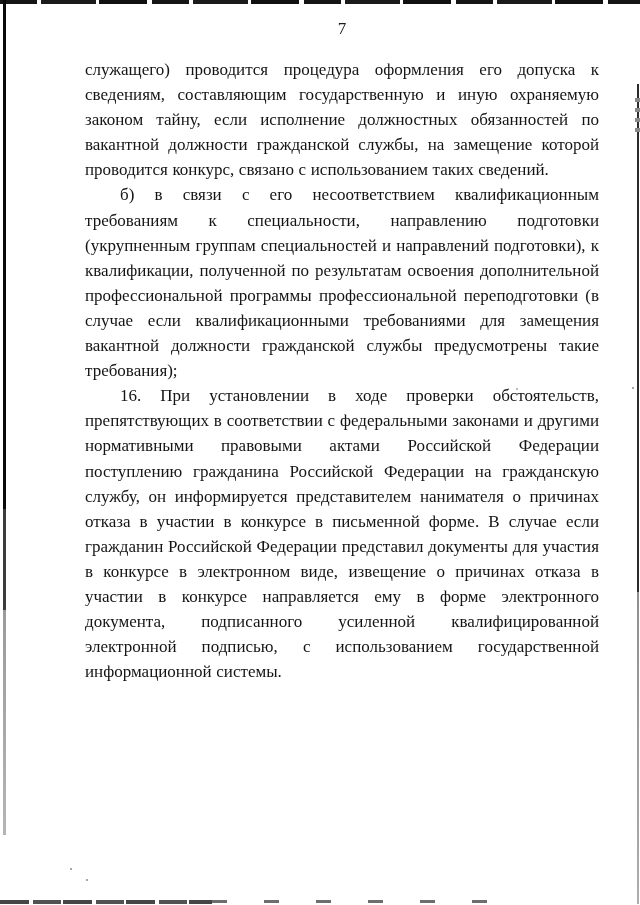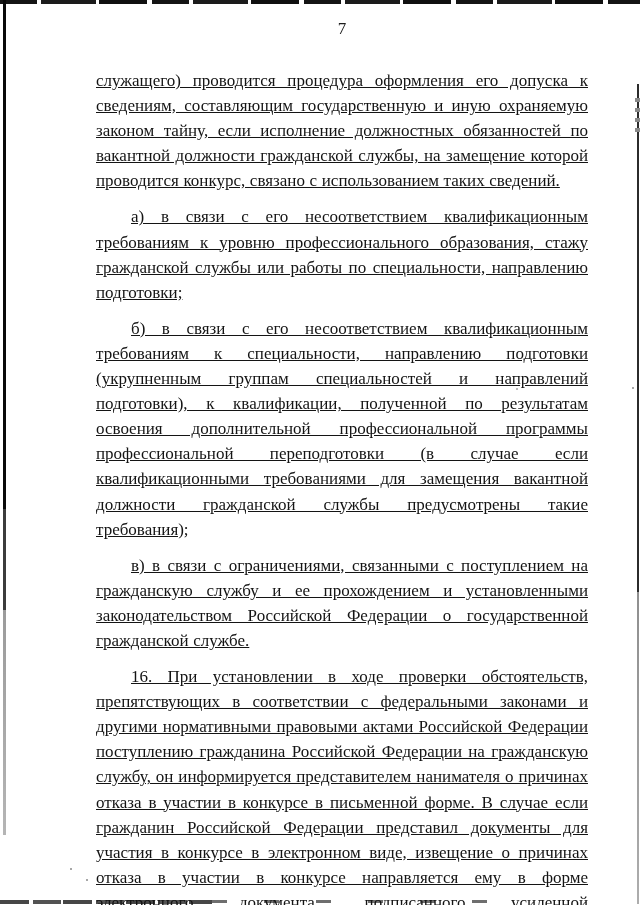--- a/index.html
+++ b/index.html
@@ -30,23 +30,22 @@
     top: 57px;
     left: 85px;
     width: 514px;
     font-size: 17px;
     line-height: 25.1px;
     text-align: justify;
     color: #141414;
     word-spacing: 0.4px;
   }
   .paragraph {
-    margin: 11px;
+    margin: 0;
     padding: 0;
-    text-decoration: underline;
   }
   .paragraph.indent {
     text-indent: 35px;
   }
   
   .artifact { position: absolute; pointer-events: none; }
   .edge-top {
     top: 0; left: 0; width: 640px; height: 4px;
     background:
       repeating-linear-gradient(90deg,
@@ -107,19 +106,17 @@
   <div class="artifact edge-bottom-sparse"></div>
   <div class="speck s1"></div>
   <div class="speck s2"></div>
   <div class="speck s3"></div>
   <div class="speck s4"></div>
 
   <div class="page-number">7</div>
 
   <div class="body-text">
       <p class="paragraph">служащего) проводится процедура оформления его допуска к сведениям, составляющим государственную и иную охраняемую законом тайну, если исполнение должностных обязанностей по вакантной должности гражданской службы, на замещение которой проводится конкурс, связано с использованием таких сведений.</p>
-      <p class="paragraph indent">а) в связи с его несоответствием квалификационным требованиям к уровню профессионального образования, стажу гражданской службы или работы по специальности, направлению подготовки;</p>
       <p class="paragraph indent">б) в связи с его несоответствием квалификационным требованиям к специальности, направлению подготовки (укрупненным группам специальностей и направлений подготовки), к квалификации, полученной по результатам освоения дополнительной профессиональной программы профессиональной переподготовки (в случае если квалификационными требованиями для замещения вакантной должности гражданской службы предусмотрены такие требования);</p>
-      <p class="paragraph indent">в) в связи с ограничениями, связанными с поступлением на гражданскую службу и ее прохождением и установленными законодательством Российской Федерации о государственной гражданской службе.</p>
       <p class="paragraph indent">16. При установлении в ходе проверки обстоятельств, препятствующих в соответствии с федеральными законами и другими нормативными правовыми актами Российской Федерации поступлению гражданина Российской Федерации на гражданскую службу, он информируется представителем нанимателя о причинах отказа в участии в конкурсе в письменной форме. В случае если гражданин Российской Федерации представил документы для участия в конкурсе в электронном виде, извещение о причинах отказа в участии в конкурсе направляется ему в форме электронного документа, подписанного усиленной квалифицированной электронной подписью, с использованием государственной информационной системы.</p>
     </div>
 
 </div>
 
 </body></html>

